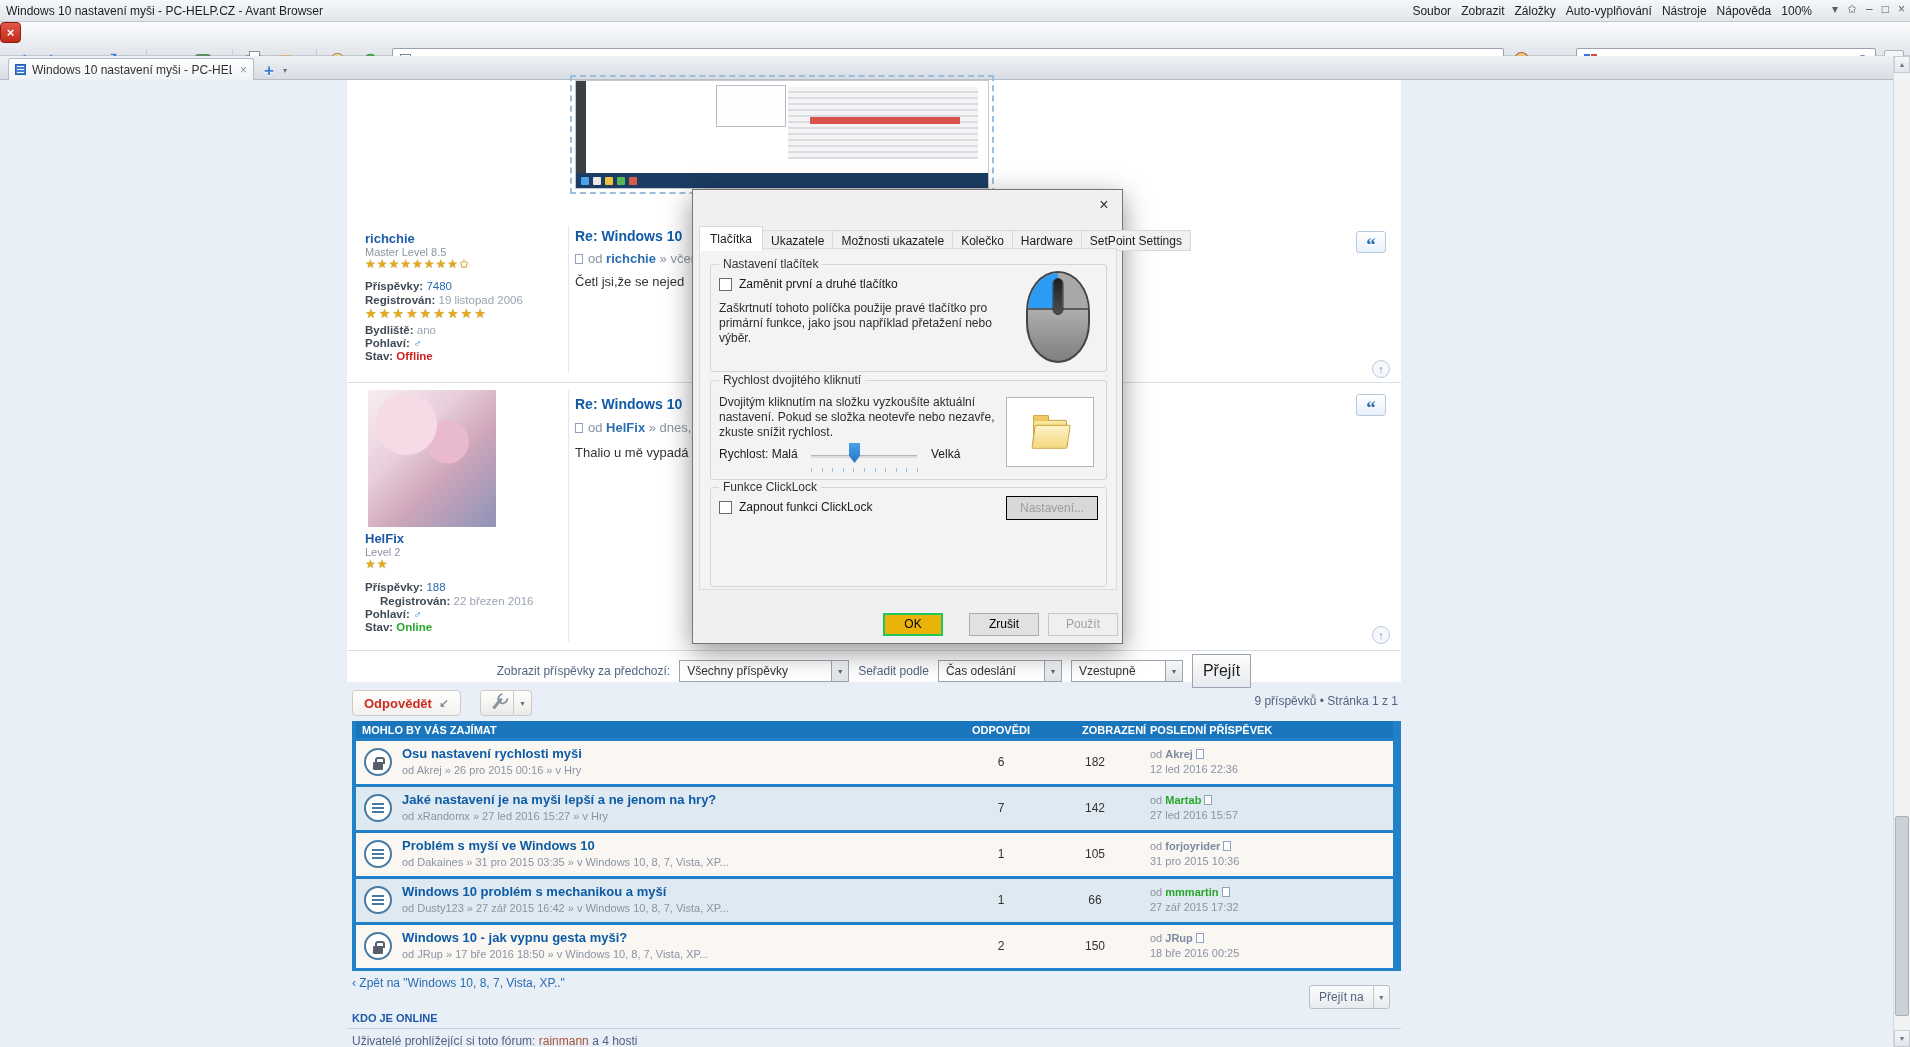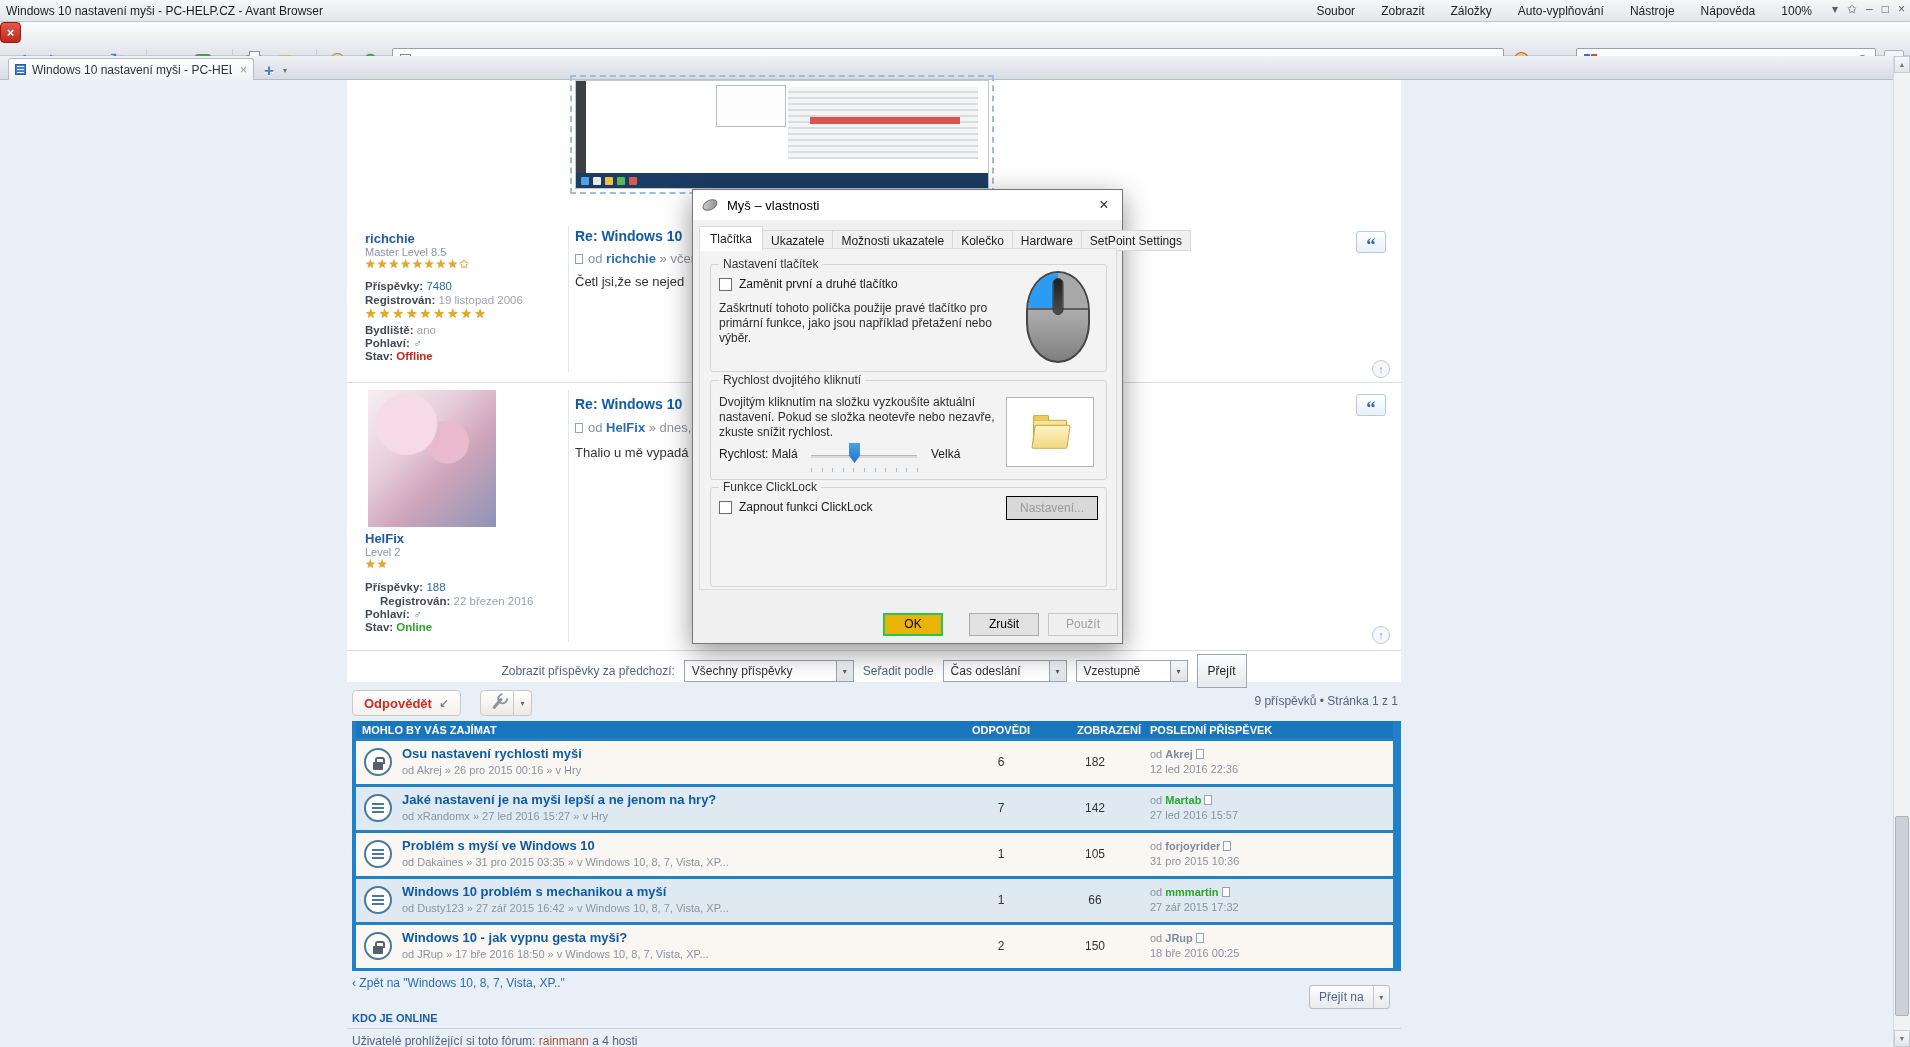--- a/index.html
+++ b/index.html
@@ -3,21 +3,21 @@
 <meta charset="utf-8">
 <style>
 *{margin:0;padding:0;box-sizing:border-box}
 body{font-family:"Liberation Sans",sans-serif;background:#777}
 #stage{position:relative;width:1910px;height:1047px;background:#e9eff7;overflow:hidden}
 b{font-weight:bold}
 
 
 #titlebar{position:absolute;left:0;top:0;width:1910px;height:22px;background:linear-gradient(#f5f7f9,#e2e6eb);border-bottom:1px solid #c3c9d1;font-size:12px;color:#1d1d1d}
 #title-text{position:absolute;left:6px;top:4px;white-space:nowrap}
-#menubar{position:absolute;right:98px;top:4px;display:flex;gap:26px;color:#222}
+#menubar{position:absolute;right:98px;top:4px;display:flex;gap:10px;color:#222}
 #menubar span{cursor:default}
 #winicons{position:absolute;right:5px;top:2px;display:flex;gap:9px;color:#5a6067;font-size:12px;align-items:center}
 
 #toolbar{position:absolute;left:0;top:22px;width:1910px;height:34px;background:linear-gradient(#fbfcfd,#e1e5ea);border-bottom:1px solid #c3c9d1}
 .tbtn{position:absolute;top:25px;width:26px;height:26px;display:flex;align-items:center;justify-content:center;font-size:18px;border-radius:3px}
 .tcaret{position:absolute;top:34px;font-size:8px;color:#6a727c}
 .nav-blue{color:#3f7fd4;text-shadow:0 1px 0 #fff}
 #stop-btn{left:76px;top:28px;width:21px;height:21px;background:linear-gradient(#e2584a,#c02a1a);border:1px solid #8e1d10;border-radius:4px;color:#fff;font-size:13px;font-weight:bold;display:flex;align-items:center;justify-content:center}
 .tb-divider{position:absolute;top:27px;width:1px;height:22px;background:#c8cdd4}
 #home-btn{color:#4a87c8;font-size:20px}
@@ -86,37 +86,37 @@
 #avatar{position:absolute;left:368px;top:390px;width:128px;height:137px;background:
  radial-gradient(circle at 30% 25%,#f6dbe6 0 22%,transparent 23%),
  radial-gradient(circle at 62% 38%,#e9b9cd 0 18%,transparent 19%),
  linear-gradient(135deg,#f7eef2 0%,#e8cfdb 35%,#cfa6ba 60%,#8f93b8 100%)}
 
 
 #controls{position:absolute;left:347px;top:654px;width:1054px;display:flex;justify-content:center;align-items:center;gap:9px;font-size:12px;color:#536482}
 .fselect{height:22px;border:1px solid #9aa5b1;background:#fff;display:flex;align-items:center;font-size:12px;color:#333;padding-left:7px}
 .fselect .caret{width:17px;height:100%;border-left:1px solid #9aa5b1;background:linear-gradient(#f5f6f8,#dfe3e8);display:flex;align-items:center;justify-content:center;color:#55616e;font-size:8px;margin-left:auto}
 .fselect span:first-child{margin-right:8px;white-space:nowrap}
-.gobtn{height:22px;padding:16px 10px;border:1px solid #9aa5b1;background:linear-gradient(#fdfdfd,#e6e9ed);font-size:12px;color:#222;display:flex;align-items:center}
+.gobtn{height:22px;padding:16px 10px;border:1px solid #9aa5b1;background:linear-gradient(#fdfdfd,#e6e9ed);font-size:16px;color:#222;display:flex;align-items:center}
 
 #replybtn{position:absolute;left:352px;top:690px;height:26px;padding:0 11px;border:1px solid #cfc9c2;border-radius:4px;background:linear-gradient(#fff,#f3f1ee);color:#cc2b20;font-weight:bold;font-size:13px;display:flex;gap:7px;align-items:center}
 #replybtn .rarr{color:#67707c;font-weight:normal;font-size:12px}
 #wrenchbtn{position:absolute;left:480px;top:690px;width:34px;height:26px;border:1px solid #cfc9c2;border-radius:4px 0 0 4px;background:linear-gradient(#fff,#eceae7);display:flex;align-items:center;justify-content:center}
 .wrench{position:relative;width:3px;height:13px;background:#8d949c;transform:rotate(40deg);border-radius:1px}
 .wrench::before{content:"";position:absolute;left:-3px;top:-6px;width:7px;height:7px;border:2px solid #8d949c;border-radius:50%;border-top-color:transparent;background:transparent}
 #wrenchcaret{position:absolute;left:514px;top:690px;width:18px;height:26px;border:1px solid #cfc9c2;border-left:none;border-radius:0 4px 4px 0;background:linear-gradient(#fff,#eceae7);display:flex;align-items:center;justify-content:center;font-size:8px;color:#67707c}
 #pagination{position:absolute;right:512px;top:694px;font-size:12px;color:#536482}
 
 
 #rel{position:absolute;left:352px;top:721px;width:1049px;background:#2080c8;padding:0 8px 3px 4px}
 #rel-head{position:relative;height:17px;background:#1a76bc;color:#fff;font-weight:bold;font-size:11px}
 #rel-head span{position:absolute;top:3px;white-space:nowrap}
 .rh-title{left:6px}
 .rh-replies{left:600px;width:90px;text-align:center}
-.rh-views{left:708px;width:90px;text-align:center}
+.rh-views{left:726px;width:90px;text-align:left}
 .rh-last{left:794px}
 .rrow{position:relative;height:43px;margin-top:3px;background:#faf7f3}
 .rrow.alt{background:#dfe9f1}
 .topic-icon{position:absolute;left:8px;top:7px;width:28px;height:28px;border:2px solid #487aa2;border-radius:50%;background:#fff}
 .ticon-glyph{display:block}
 .lock .ticon-glyph{position:relative;width:10px;height:8px;background:#55606c;border-radius:1px;margin:12px auto 0}
 .lock .ticon-glyph::before{content:"";position:absolute;left:2px;top:-5px;width:6px;height:5px;border:2px solid #55606c;border-bottom:none;border-radius:3px 3px 0 0}
 .doc .ticon-glyph{width:12px;height:13px;margin:5px auto 0;background:repeating-linear-gradient(#fff 0 2px,#487aa2 2px 4px)}
 .rtitle{position:absolute;left:46px;top:5px;font-size:13px;font-weight:bold;color:#0d5ba5;white-space:nowrap}
 .rmeta{position:absolute;left:46px;top:23px;font-size:11px;color:#8a93a3;white-space:nowrap}
@@ -444,24 +444,20 @@
     <span>a 4 hosti</span>
   </span>
 
   <div id="sb">
     <div class="sb-arrow" id="sb-up">▲</div>
     <div id="sb-thumb"></div>
     <div class="sb-arrow" id="sb-down">▼</div>
   </div>
 
   <div id="dlg">
-    <div id="dlg-title">
-      <span class="mouse-ico"></span>
-      <span>Myš – vlastnosti</span>
-    </div>
     <div id="dlg-close">
         <span>×</span>
       </div>
 
     <div id="dlg-tabs">
       <span class="dtab active">Tlačítka</span>
       <span class="dtab">Ukazatele</span>
       <span class="dtab">Možnosti ukazatele</span>
       <span class="dtab">Kolečko</span>
       <span class="dtab">Hardware</span>

